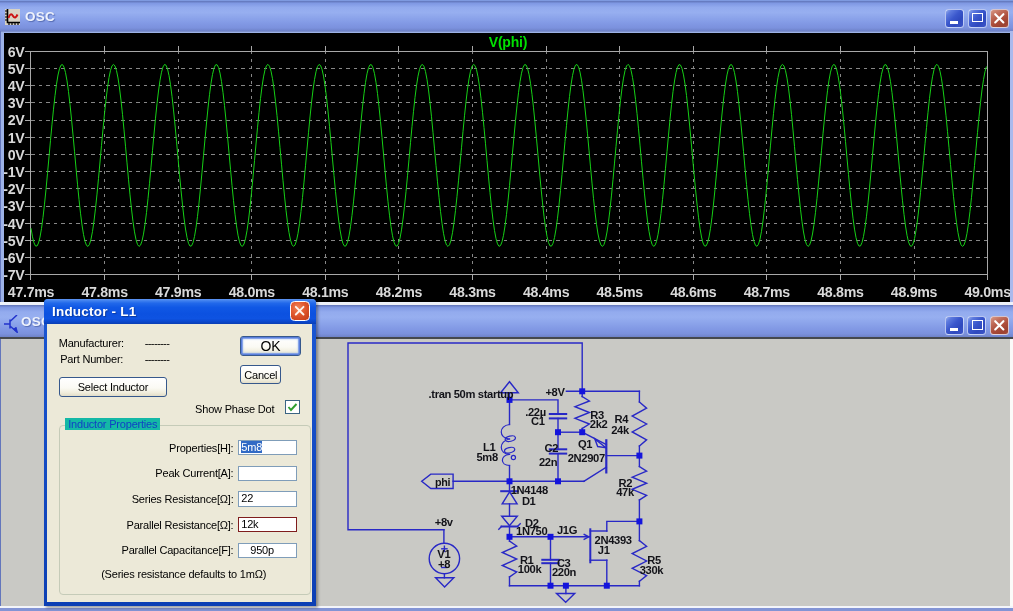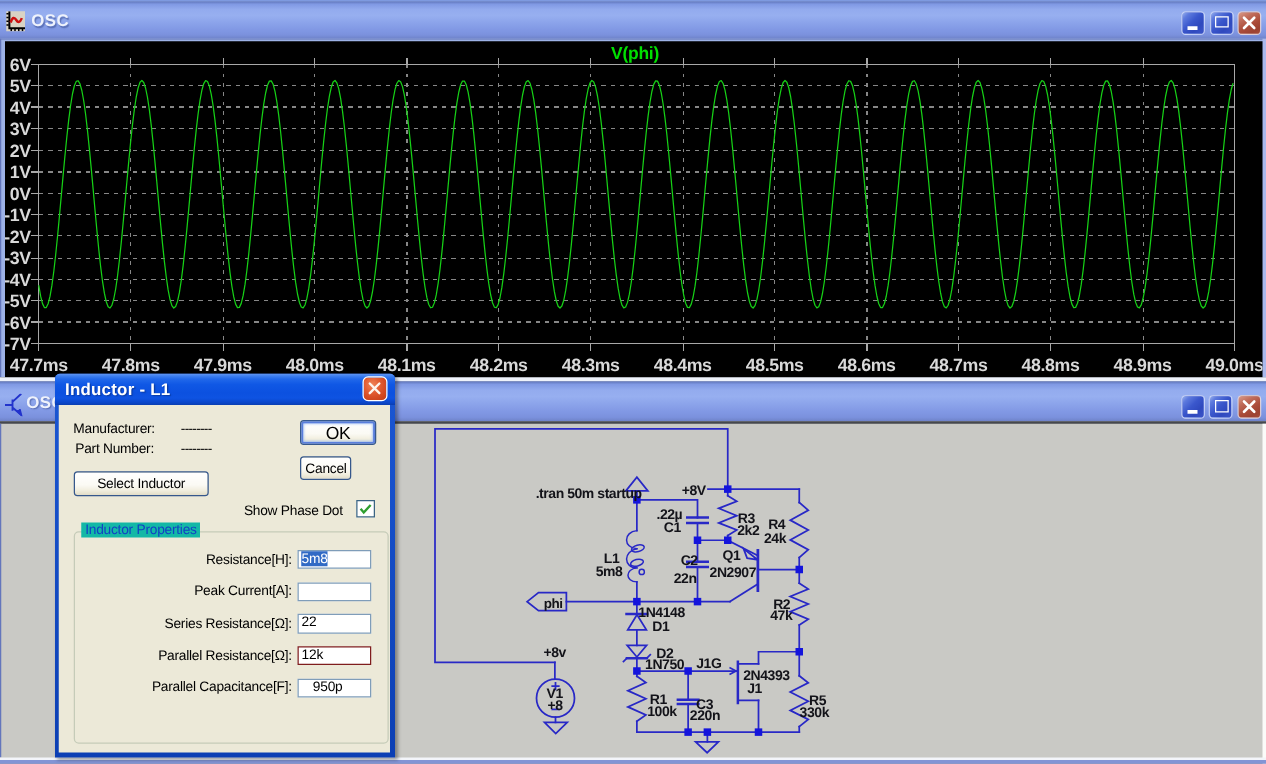--- a/index.html
+++ b/index.html
@@ -304,23 +304,24 @@
       <div style="position:absolute;box-sizing:border-box;background:linear-gradient(180deg,#ffffff 0%,#fbfaf4 55%,#f1eede 80%,#e2ddc8 100%);border:1px solid #36588c;border-radius:3px;text-align:center;font-size:14px;letter-spacing:-0.2px;color:#000;left:193.1px;top:11.6px;width:60.4px;height:20.7px;line-height:19.5px;box-shadow:0 0 0 1.5px #5a7edc inset, 0 0 2px 2px #9cbcf2 inset">OK</div>
       <div style="position:absolute;box-sizing:border-box;background:linear-gradient(180deg,#ffffff 0%,#fbfaf4 55%,#f1eede 80%,#e2ddc8 100%);border:1px solid #36588c;border-radius:3px;text-align:center;font-size:11px;letter-spacing:-0.2px;color:#000;left:193.1px;top:41.2px;width:41px;height:19.3px;line-height:18px">Cancel</div>
       <div style="position:absolute;left:140px;top:78.5px;width:95px;text-align:center">Show Phase Dot</div>
       <div style="position:absolute;left:238px;top:75.8px;width:15px;height:14.5px;box-sizing:border-box;background:#fff;border:1.5px solid #3b6483">
         <svg width="13" height="13" style="position:absolute;left:0;top:0">
           <path d="M2.5 6 L5 9 L10.5 3" stroke="#2f9f2f" stroke-width="1.9" fill="none"></path>
         </svg>
       </div>
       <div style="position:absolute;left:11.4px;top:100.6px;width:250px;height:168.4px;border:1px solid #c5cbb8;border-radius:4px"></div>
       <div style="position:absolute;left:18px;top:94px;background:#14b8a6;padding:0 3px;color:#1141c4">Inductor Properties</div>
-      <div style="position:absolute;left:40px;top:117.5px;width:146.3px;text-align:right">Resistance[H]:</div>
+      <div style="position:absolute;left:40px;top:117.5px;width:146.3px;text-align:right">Properties[H]:</div>
       <div style="position:absolute;left:191.1px;top:116.0px;width:58.4px;height:15.3px;box-sizing:border-box;background:#fff;border:1px solid #7f9db9;padding-left:2px;line-height:13.5px"><span style="background:#316ac5;color:#fff">5m8</span></div>
       <div style="position:absolute;left:40px;top:143.2px;width:146.3px;text-align:right">Peak Current[A]:</div>
       <div style="position:absolute;left:191.1px;top:141.7px;width:58.4px;height:15.3px;box-sizing:border-box;background:#fff;border:1px solid #7f9db9;padding-left:2px;line-height:13.5px"></div>
       <div style="position:absolute;left:40px;top:168.9px;width:146.3px;text-align:right">Series Resistance[Ω]:</div>
       <div style="position:absolute;left:191.1px;top:167.4px;width:58.4px;height:15.3px;box-sizing:border-box;background:#fff;border:1px solid #7f9db9;padding-left:2px;line-height:13.5px">22</div>
       <div style="position:absolute;left:40px;top:194.6px;width:146.3px;text-align:right">Parallel Resistance[Ω]:</div>
       <div style="position:absolute;left:191.1px;top:193.1px;width:58.4px;height:15.3px;box-sizing:border-box;background:#fff;border:1px solid #7f1d1d;padding-left:2px;line-height:13.5px">12k</div>
       <div style="position:absolute;left:40px;top:220.3px;width:146.3px;text-align:right">Parallel Capacitance[F]:</div>
       <div style="position:absolute;left:191.1px;top:218.8px;width:58.4px;height:15.3px;box-sizing:border-box;background:#fff;border:1px solid #7f9db9;padding-left:11px;line-height:13.5px">950p</div>
+      <div style="position:absolute;left:4px;top:243.5px;width:265px;text-align:center">(Series resistance defaults to 1mΩ)</div>
     </div>
   </div>
 </body></html>

